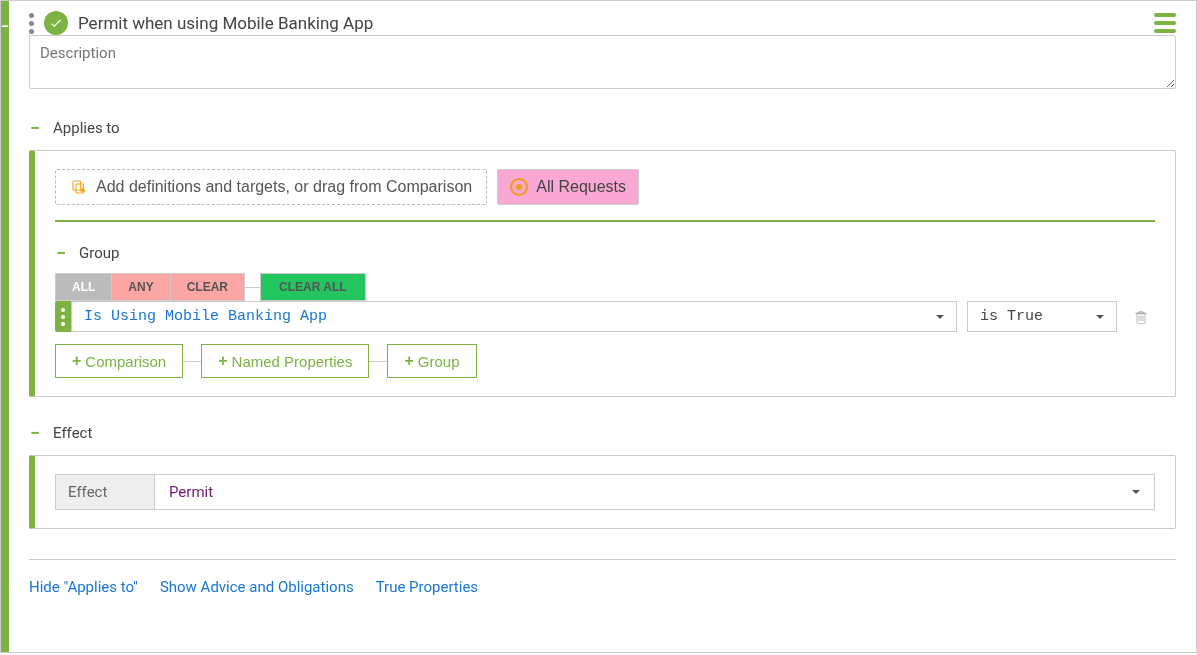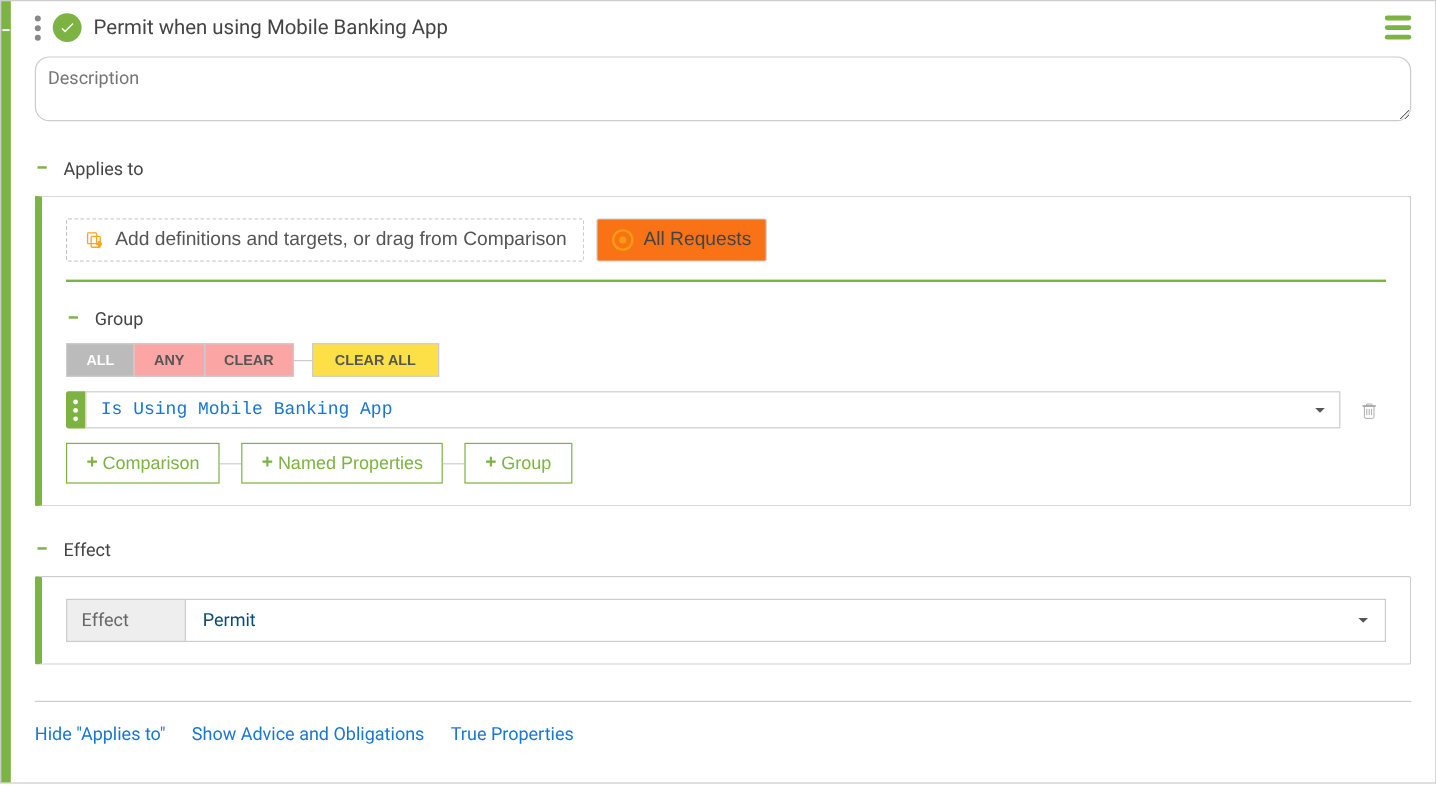--- a/index.html
+++ b/index.html
@@ -37,21 +37,21 @@
     }
     .main {
       flex: 1;
       padding: 10px 20px 15px 20px;
       overflow: auto;
     }
     .header-row {
       display: flex;
       align-items: center;
       gap: 10px;
-      margin-bottom: 12px;
+      margin-bottom: 0;
     }
     .drag-handle {
       display: flex;
       flex-direction: column;
       gap: 3px;
       cursor: grab;
     }
     .drag-handle span {
       width: 5px;
       height: 5px;
@@ -85,21 +85,21 @@
     }
     .hamburger span {
       width: 22px;
       height: 4px;
       background: #7cb342;
       border-radius: 2px;
     }
     .desc-area {
       width: 100%;
       border: 1px solid #ccc;
-      border-radius: 12px;
+      border-radius: 2px;
       min-height: 50px;
       padding: 8px 10px;
       font-size: 15px;
       color: #888;
       resize: both;
       margin-bottom: 25px;
       font-family: inherit;
     }
     .section {
       margin-bottom: 25px;
@@ -150,21 +150,21 @@
     .add-defs-icon {
       display: inline-flex;
       position: relative;
     }
     .add-defs-icon svg {
       width: 18px;
       height: 18px;
     }
     .all-requests-btn {
       border: 1px solid #ccc;
-      background: #f97316;
+      background: #f9a8d4;
       padding: 8px 12px;
       font-size: 16px;
       color: #444;
       display: flex;
       gap: 8px;
       cursor: pointer;
       border-radius: 2px;
     }
     .target-icon {
       width: 18px;
@@ -187,21 +187,20 @@
       background: #7cb342;
       margin-bottom: 20px;
     }
     .when-section .section-header {
       margin-bottom: 10px;
     }
     .when-control-row {
       display: flex;
       align-items: flex-start;
       gap: 15px;
-      margin-bottom: 12px;
     }
     .toggle-row {
       display: flex;
     }
     .toggle-btn {
       border: 1px solid #ccc;
       background: #fca5a5;
       padding: 6px 16px;
       font-size: 12px;
       font-weight: bold;
@@ -215,21 +214,21 @@
       background: #bbb;
       color: #fff;
     }
     .toggle-conn {
       width: 15px;
       border-top: 1px solid #ccc;
       align-self: center;
     }
     .clear-all-btn {
       border: 1px solid #ccc;
-      background: #fde047;
+      background: #22c55e;
       padding: 6px 18px;
       font-size: 12px;
       font-weight: bold;
       color: #555;
       cursor: pointer;
     }
     .condition-row {
       display: flex;
       align-items: stretch;
       gap: 10px;
@@ -332,21 +331,21 @@
       padding: 8px 12px;
       color: #666;
       font-size: 15px;
     }
     .effect-select {
       flex: 1;
       border: 1px solid #ccc;
       border-left: none;
       padding: 8px 14px;
       font-size: 15px;
-      color: #0c4a6e;
+      color: #701a75;
       cursor: pointer;
       display: flex;
       align-items: center;
       justify-content: space-between;
     }
     .footer {
       border-top: 1px solid #ccc;
       padding-top: 18px;
       margin-top: 30px;
       display: flex;
@@ -432,20 +431,24 @@
           </div>
 
           <div class="condition-row">
             <div class="cond-handle">
               <span></span>
                 <span></span>
                 <span></span>
             </div>
             <div class="cond-select">
               <span>Is Using Mobile Banking App</span>
+              <span class="cond-caret"></span>
+            </div>
+            <div class="cond-value">
+              <span>is True</span>
               <span class="cond-caret"></span>
             </div>
             <div class="trash-btn">
               <svg viewBox="0 0 24 24">
                   <path d="M6 7h12v13a2 2 0 01-2 2H8a2 2 0 01-2-2V7zm3-3h6l1 2H8l1-2zM4 6h16v1H4z M9 10v8M12 10v8M15 10v8" stroke="#aaa" stroke-width="1.2" fill="none"></path>
                 </svg>
             </div>
           </div>
 
           <div class="add-buttons-row">

